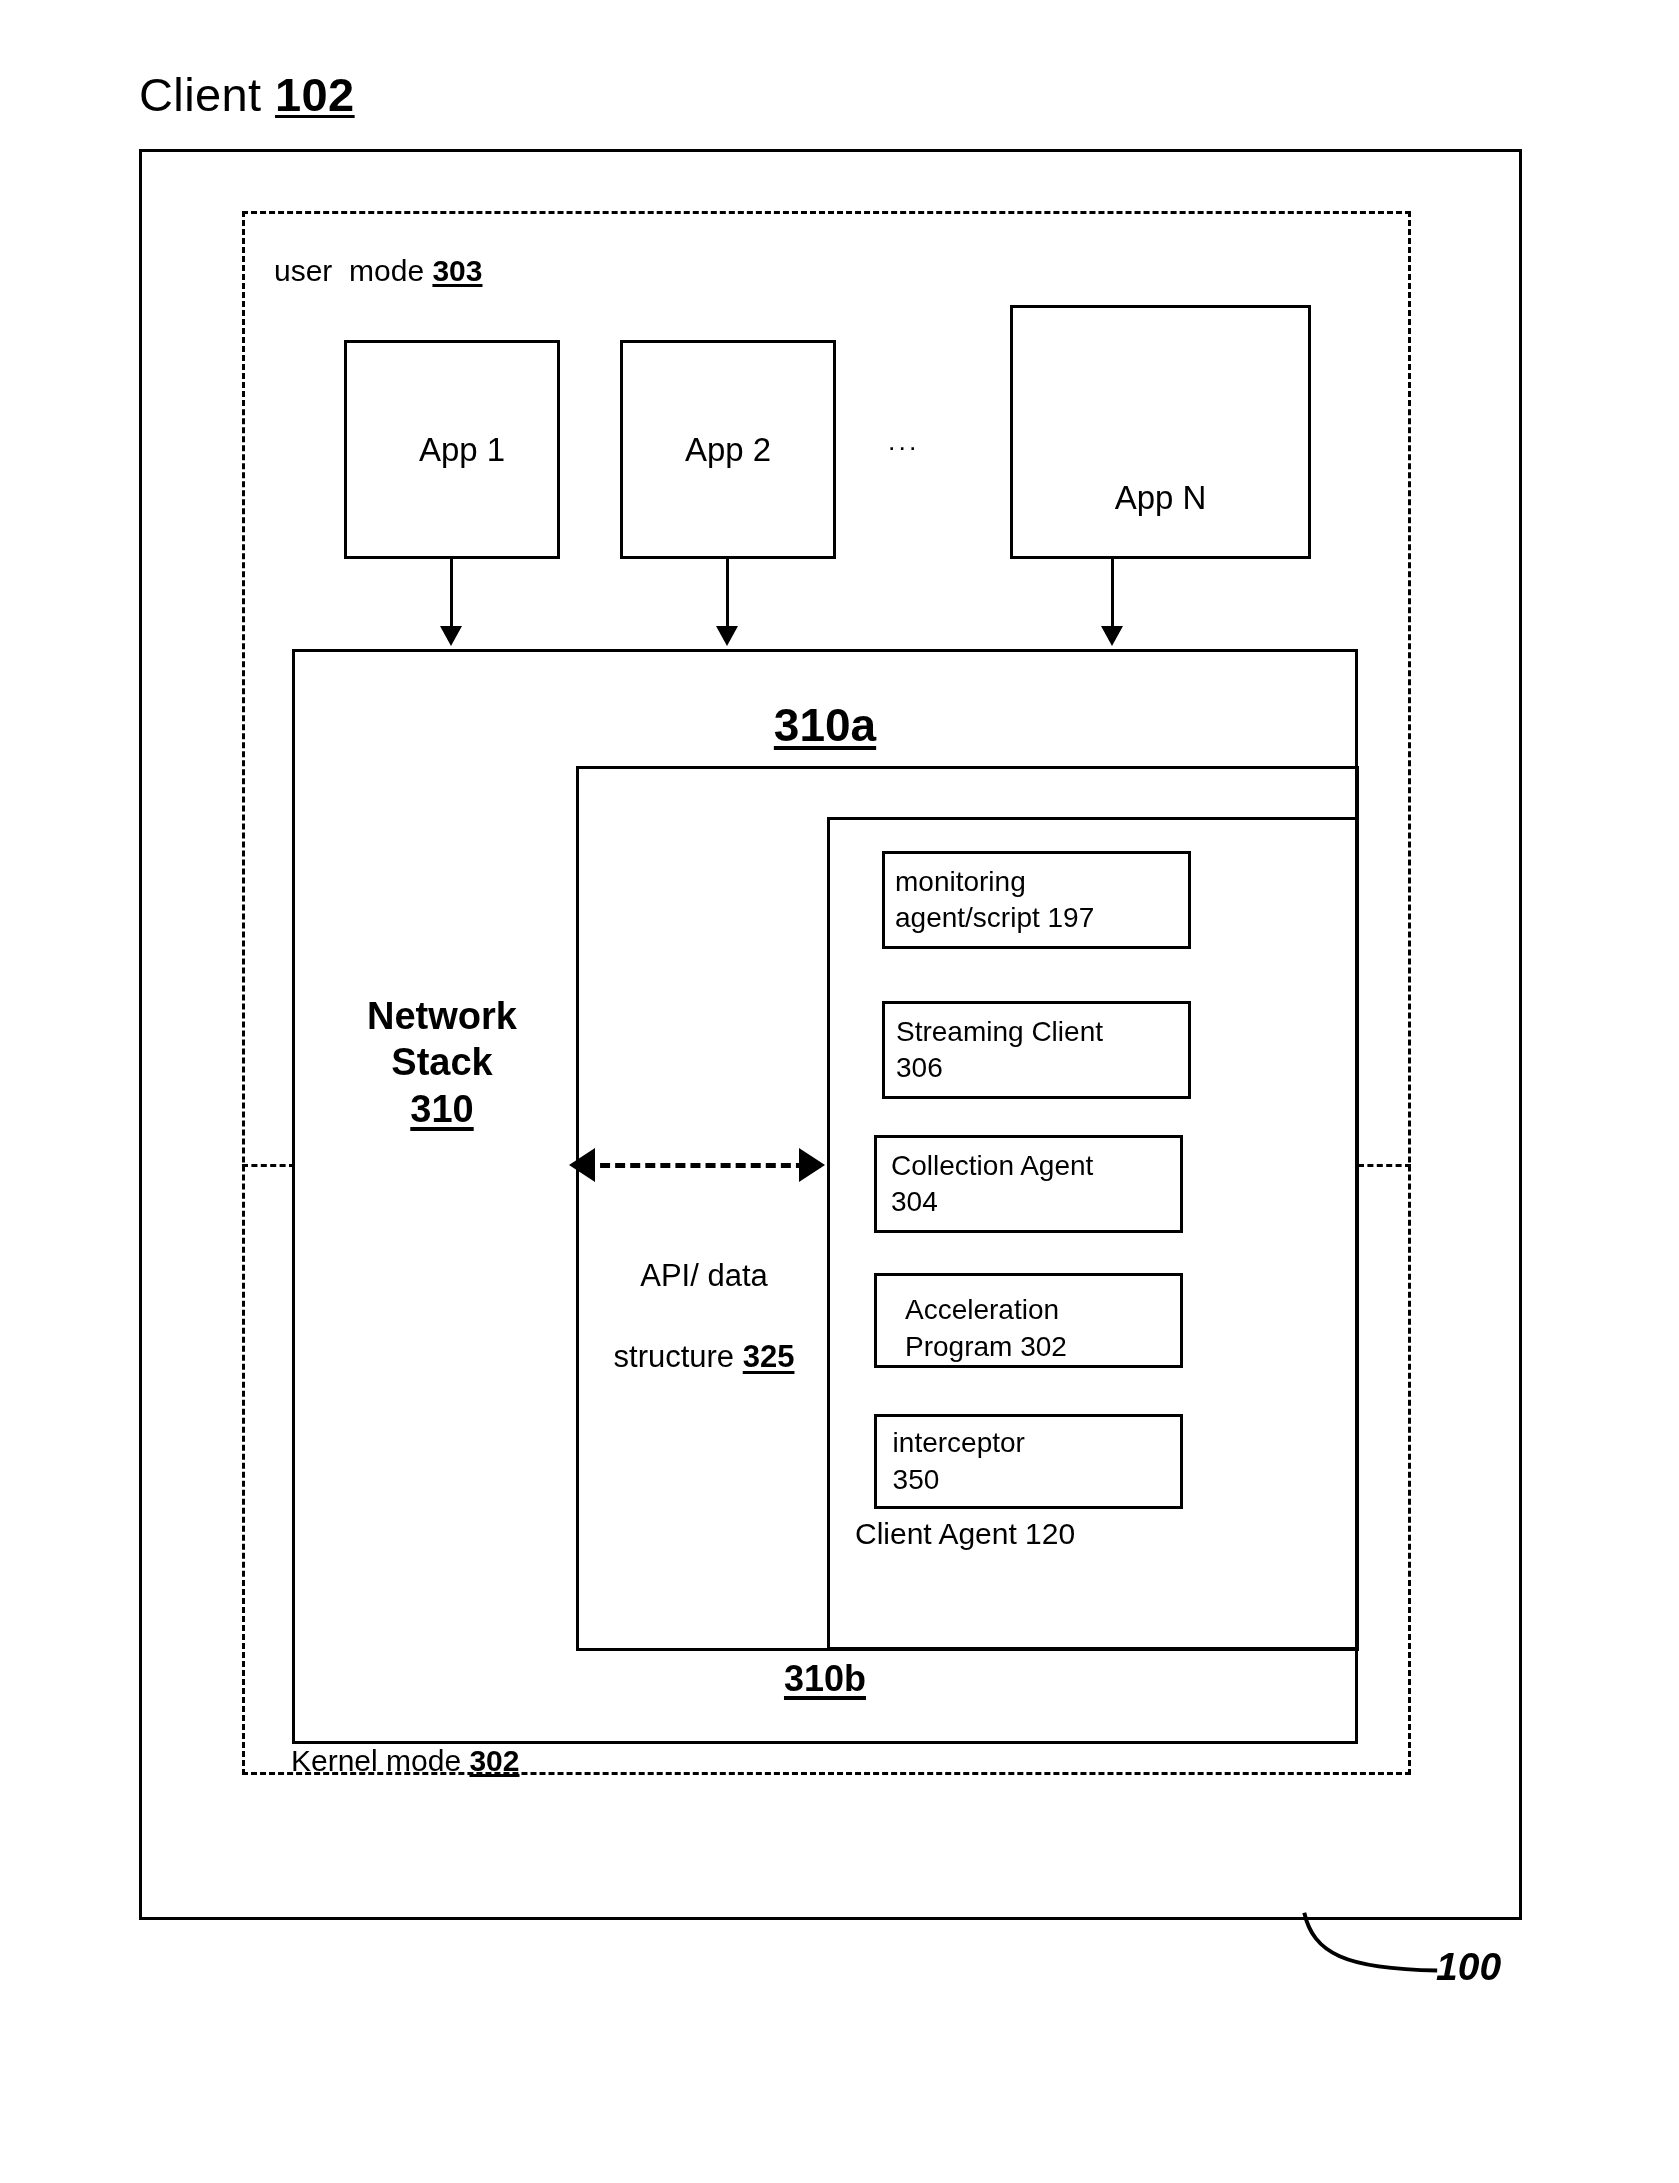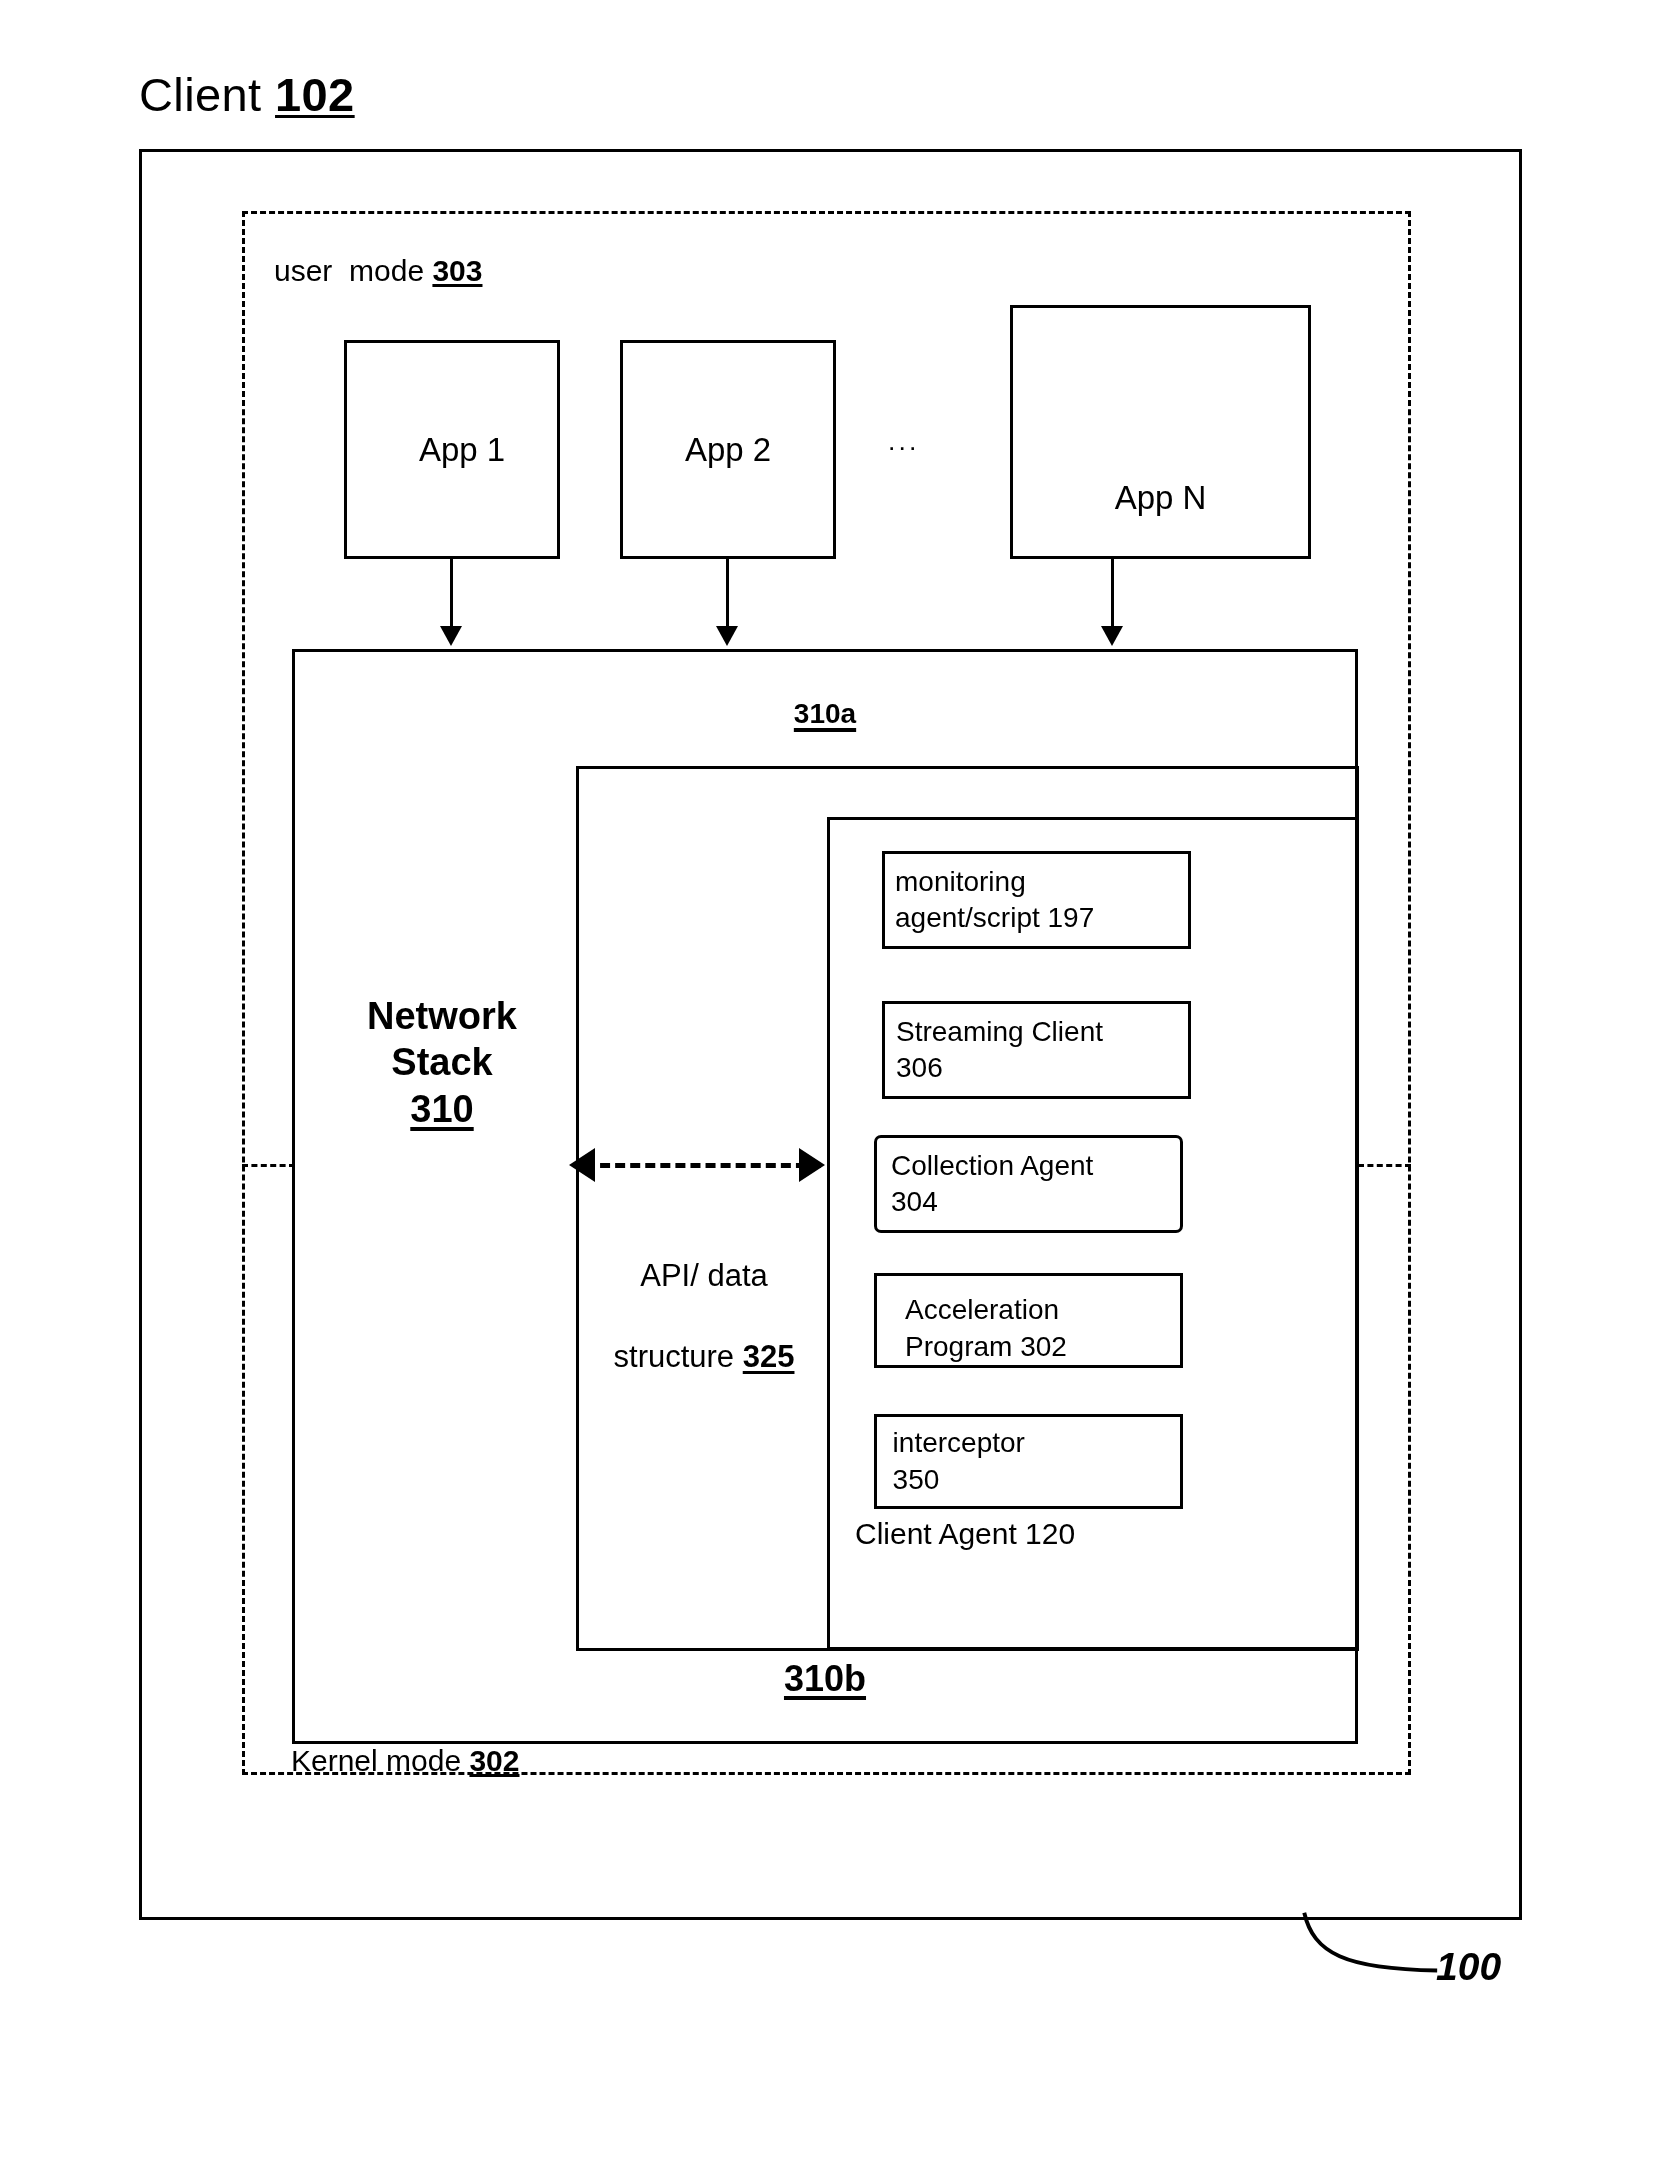--- a/index.html
+++ b/index.html
@@ -181,21 +181,21 @@
     text-underline-offset: 4.7px;
     text-decoration-thickness: 3.9px;
   }
 
   
   #label-310a {
     left: 292px;
     top: 698px;
     width: 1066px;
     text-align: center;
-    font-size: 28px;
+    font-size: 46px;
     font-weight: bold;
   }
   #label-310a span,
   #label-310b span {
     text-decoration: underline;
     text-underline-offset: 4.7px;
     text-decoration-thickness: 3.9px;
   }
 
   
@@ -246,21 +246,21 @@
     font-size: 28px;
     line-height: 1.3;
     display: flex;
     flex-direction: column;
     justify-content: center;
   }
   .agent-item .ln { display: block; }
 
   #agent-monitoring  { left: 882px; top: 851px; width: 309px; height: 98px; padding-left: 10px; }
   #agent-streaming   { left: 882px; top: 1001px; width: 309px; height: 98px; padding-left: 11px; }
-  #agent-collection  { left: 874px; top: 1135px; width: 309px; height: 98px; padding-left: 14px; border-radius: 7px; }
+  #agent-collection  { left: 874px; top: 1135px; width: 309px; height: 98px; padding-left: 14px; }
   #agent-acceleration{ left: 874px; top: 1273px; width: 309px; height: 95px; padding-left: 28px; justify-content: flex-end; }
   #agent-interceptor { left: 874px; top: 1414px; width: 309px; height: 95px; padding-left: 15.6px; }
 
   
   #api-arrow-line {
     left: 585px;
     top: 1163px;
     width: 236px;
     height: 0;
     border-top: 5.5px dashed #000;

